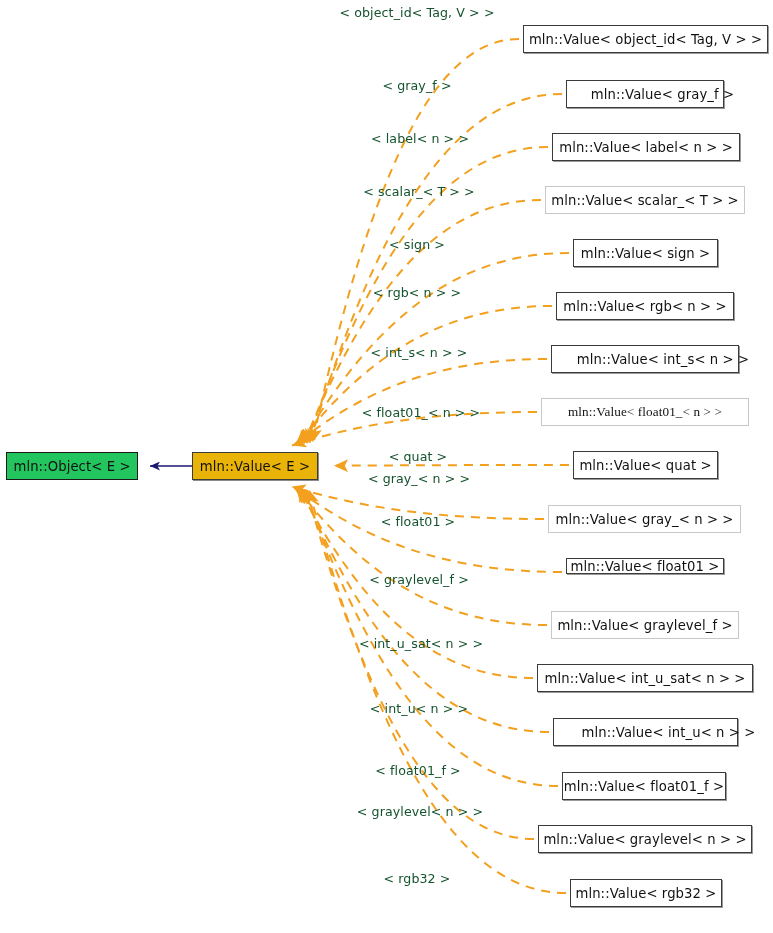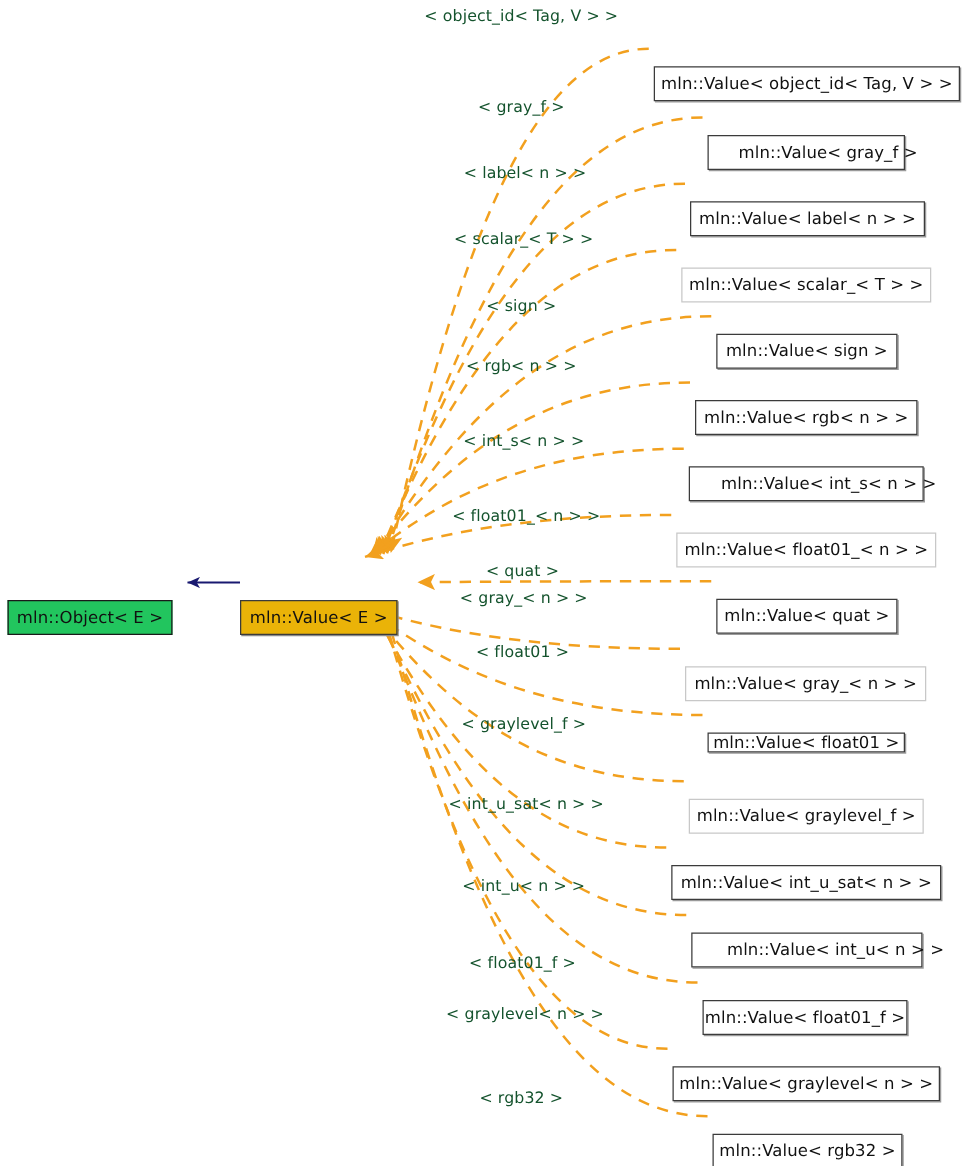--- a/index.html
+++ b/index.html
@@ -3,21 +3,21 @@
 <meta charset="utf-8">
 <style>
   html,body{margin:0;padding:0;background:#ffffff;}
   body{width:773px;height:933px;position:relative;overflow:hidden;
        font-family:"DejaVu Sans","Liberation Sans",sans-serif;}
   #diagram{position:absolute;left:0;top:0;width:773px;height:933px;}
   svg.edges{position:absolute;left:0;top:0;width:773px;height:933px;pointer-events:none;}
 
   .node{position:absolute;box-sizing:border-box;display:flex;align-items:center;
         justify-content:center;white-space:nowrap;background:#ffffff;
-        font-size:13.2px;color:#111111;letter-spacing:.1px;margin-top:28px;}
+        font-size:13.2px;color:#111111;letter-spacing:.1px;}
   .node.solid{border:1.6px solid #3b3b3b;box-shadow:1px 1px 0 #9a9a9a;}
   .node.faint{border:1.4px solid #c8c8c8;}
   .node.root{background:#eab308;border:1.6px solid #3b3b3b;box-shadow:1px 1px 0 #8a8a8a;}
   .node.base{border:1.6px solid #1a1a1a;background:#22c55e;}
 
   .edge-label{position:absolute;white-space:nowrap;font-size:12.6px;color:#14532d;
               transform:translate(-50%,-50%);letter-spacing:.1px;}
 </style>
 </head>
 <body>
@@ -78,21 +78,21 @@
       </div>
       <div class="node solid" style="left: 573px; top: 239px; width: 145px; height: 28px;">
         <span>mln::Value&lt; sign &gt;</span>
       </div>
       <div class="node solid" style="left: 556px; top: 292px; width: 178px; height: 28px;">
         <span>mln::Value&lt; rgb&lt; n &gt; &gt;</span>
       </div>
       <div class="node solid" style="left: 551px; top: 345px; width: 188px; height: 28px; padding-left: 36px;">
         <span>mln::Value&lt; int_s&lt; n &gt; &gt;</span>
       </div>
-      <div class="node faint" style="left: 541px; top: 398px; width: 208px; height: 28px;">
+      <div class="node faint" style="left: 541px; top: 398px; width: 208px; height: 28px; font-family: Liberation Serif, serif;">
         <span>mln::Value&lt; float01_&lt; n &gt; &gt;</span>
       </div>
       <div class="node solid" style="left: 573px; top: 451px; width: 145px; height: 28px;">
         <span>mln::Value&lt; quat &gt;</span>
       </div>
       <div class="node faint" style="left: 548px; top: 505px; width: 193px; height: 28px;">
         <span>mln::Value&lt; gray_&lt; n &gt; &gt;</span>
       </div>
       <div class="node solid" style="left: 566px; top: 558px; width: 158px; height: 16px;">
         <span>mln::Value&lt; float01 &gt;</span>

